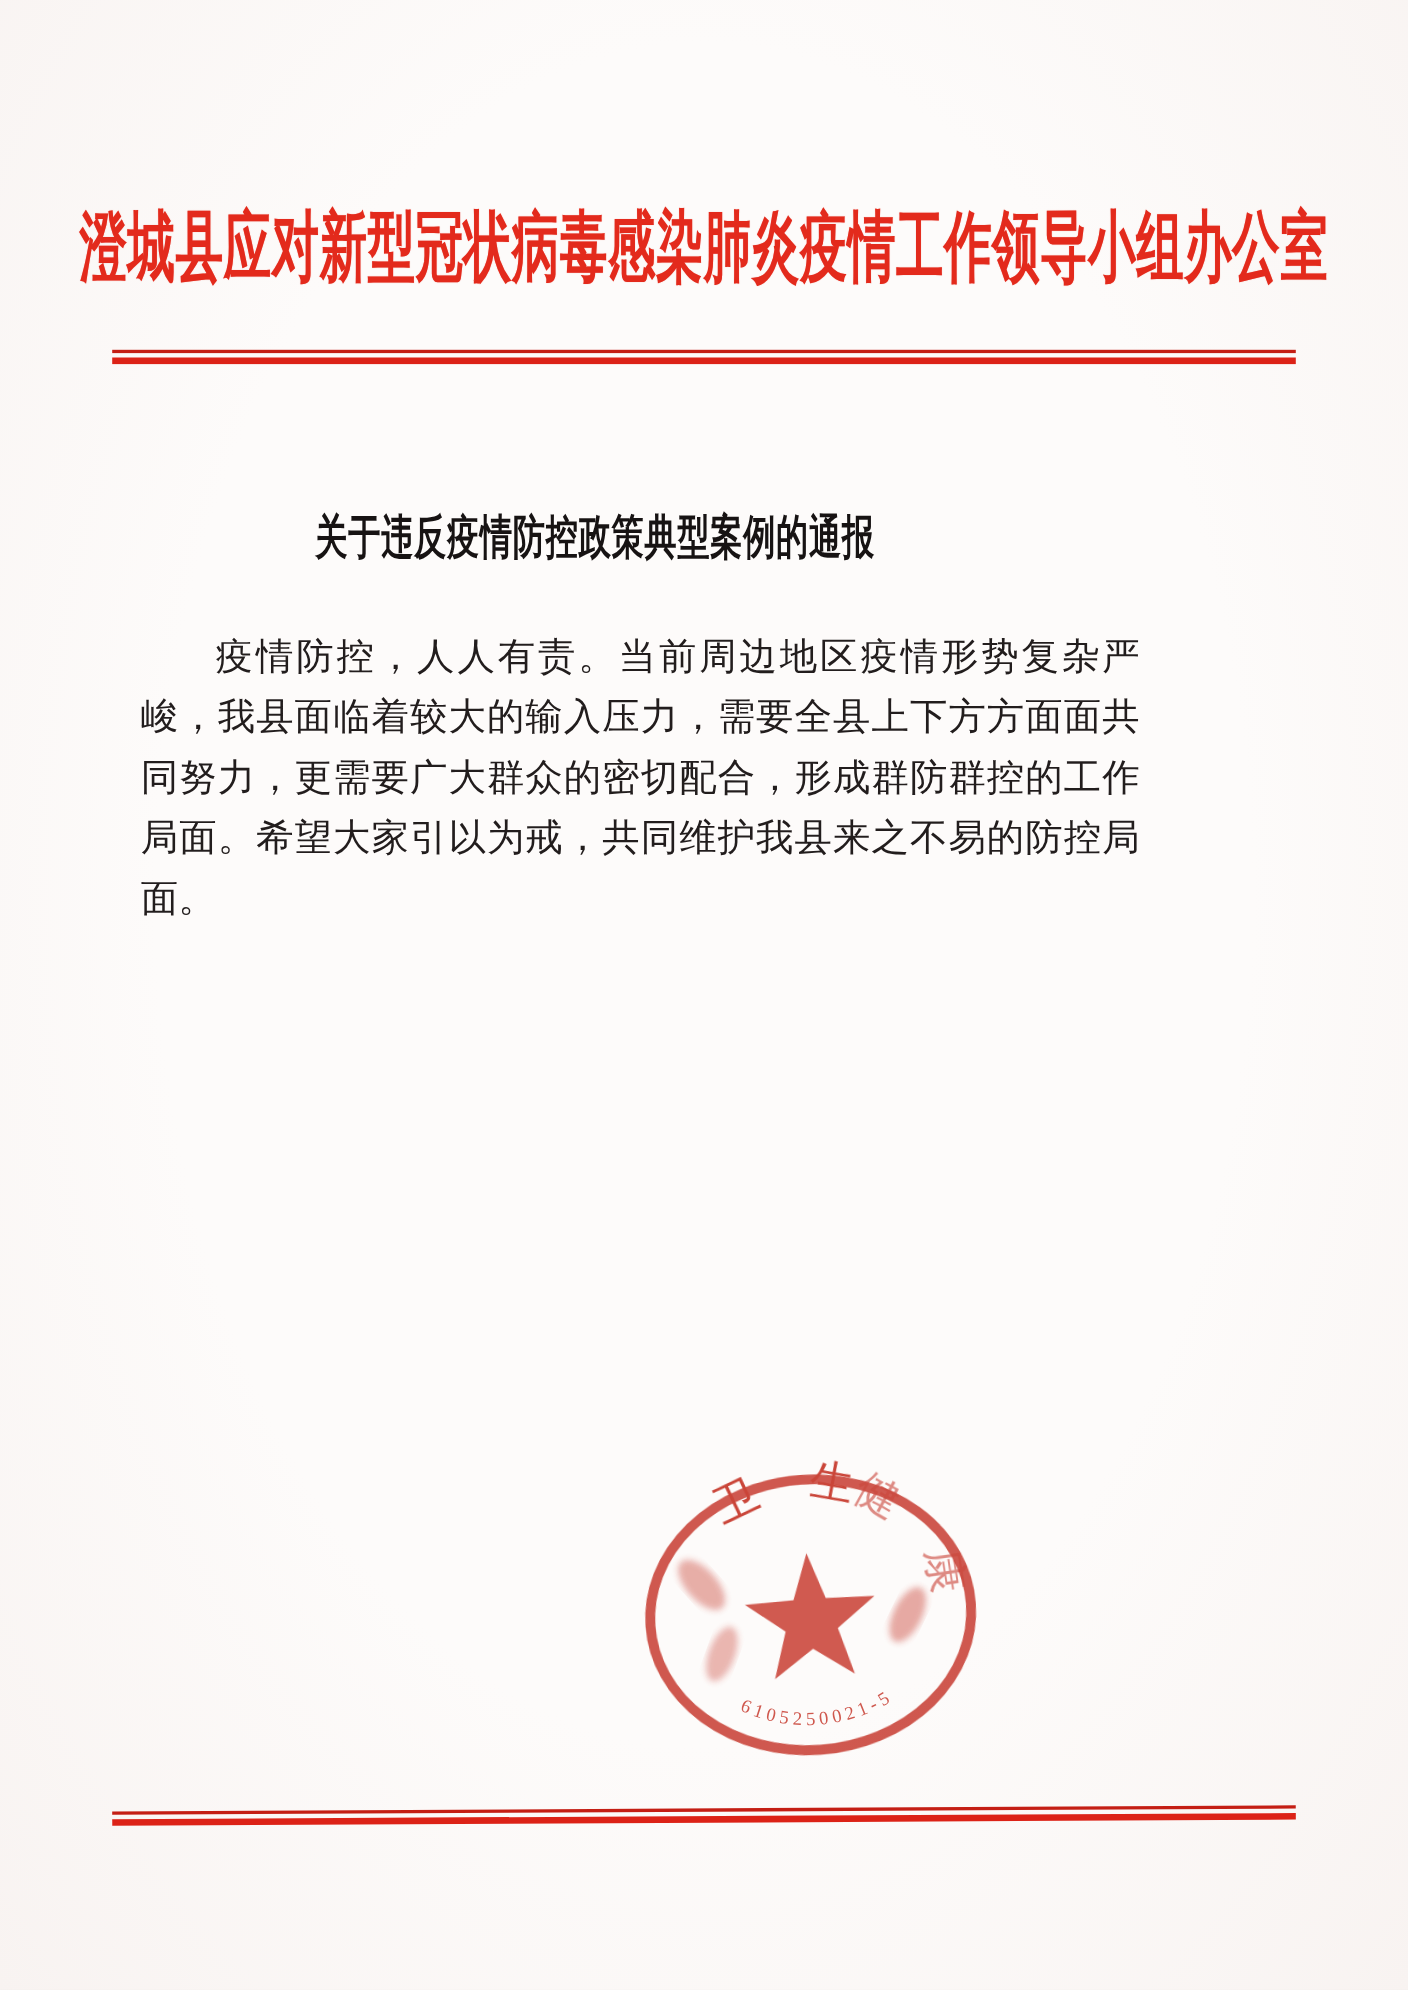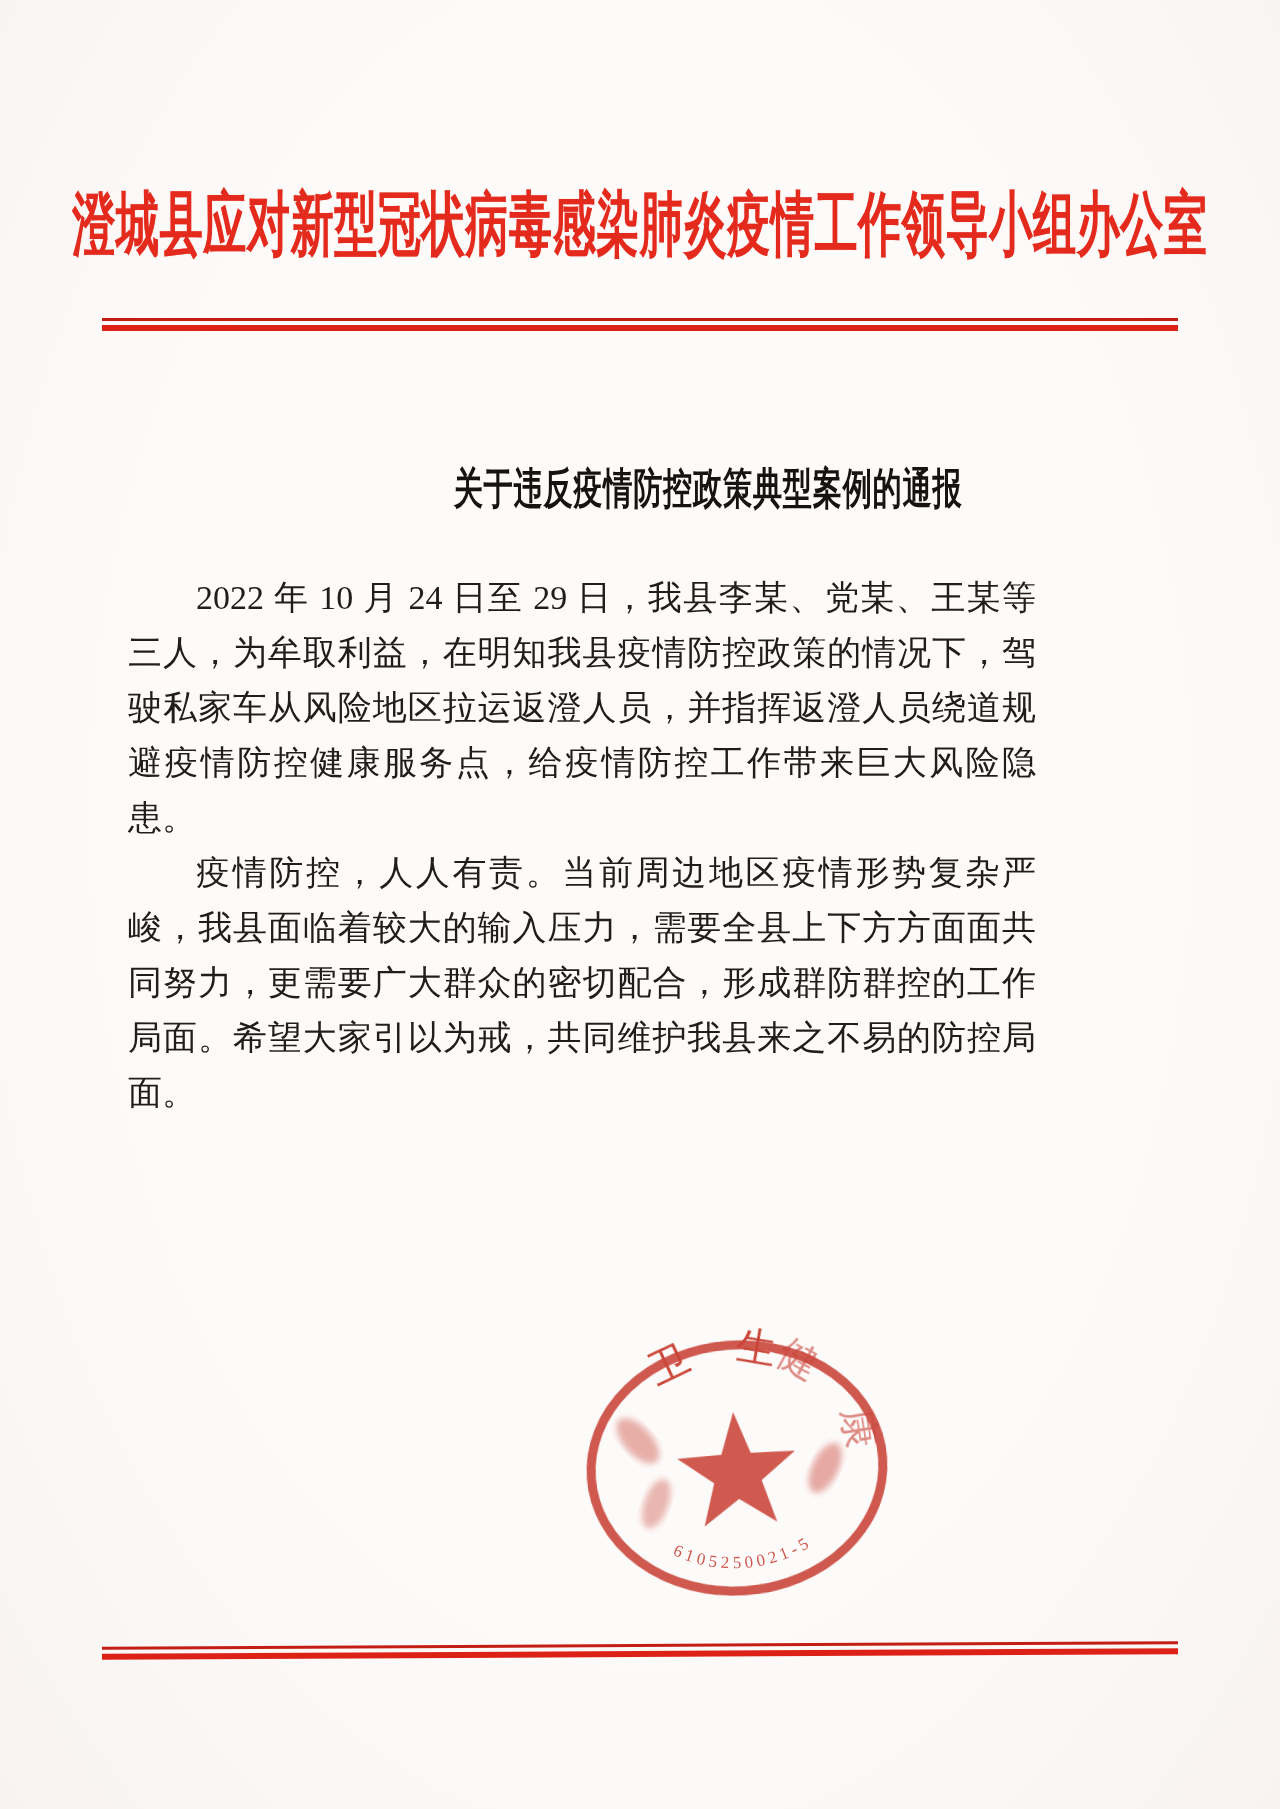--- a/index.html
+++ b/index.html
@@ -33,21 +33,21 @@
   .rule-top{top:318px;}
   .rule-bottom{top:1644px;transform:rotate(-0.3deg);}
   
   .doc-number{
     position:absolute;top:352px;right:196px;
     font-size:33px;letter-spacing:3px;color:#1e1a1a;white-space:nowrap;
   }
   
   .doc-title-wrap{
     position:absolute;top:460px;left:0;width:1082px;
-    display:flex;justify-content:flex-end;
+    display:flex;justify-content:center;
   }
   .doc-title{
     display:inline-block;white-space:nowrap;
     font-size:43px;font-weight:bold;color:#171313;letter-spacing:1px;
     transform:scaleX(0.68);transform-origin:center;
   }
   
   .doc-body{
     position:absolute;top:570px;left:128px;width:908px;
     font-size:34px;line-height:55px;color:#221d1d;
@@ -82,21 +82,20 @@
     <div class="gap"></div>
     <div class="thick"></div>
   </div>
 
 
   <div class="doc-title-wrap">
     <span class="doc-title">关于违反疫情防控政策典型案例的通报</span>
   </div>
 
   <div class="doc-body">
-    <p>2022 年 10 月 24 日至 29 日，我县李某、党某、王某等三人，为牟取利益，在明知我县疫情防控政策的情况下，驾驶私家车从风险地区拉运返澄人员，并指挥返澄人员绕道规避疫情防控健康服务点，给疫情防控工作带来巨大风险隐患。</p>
     <p>疫情防控，人人有责。当前周边地区疫情形势复杂严峻，我县面临着较大的输入压力，需要全县上下方方面面共同努力，更需要广大群众的密切配合，形成群防群控的工作局面。希望大家引以为戒，共同维护我县来之不易的防控局面。</p>
   </div>
 
 
   <svg class="stamp" viewBox="0 0 310 304">
     <defs>
       <filter id="soft">
           <feGaussianBlur stdDeviation="0.7"></feGaussianBlur>
         </filter>
       <filter id="blur3">

